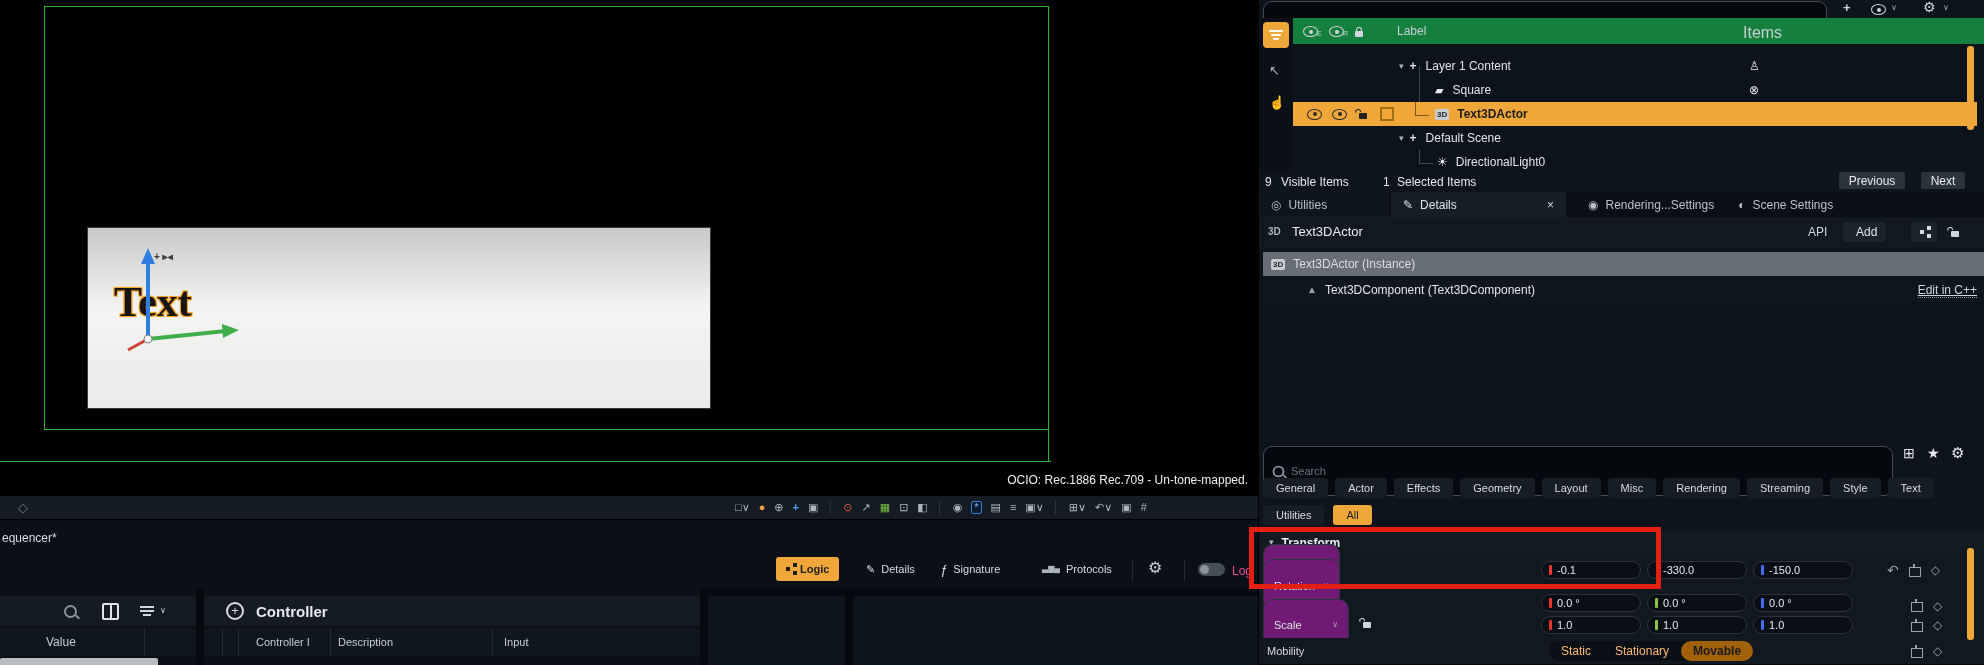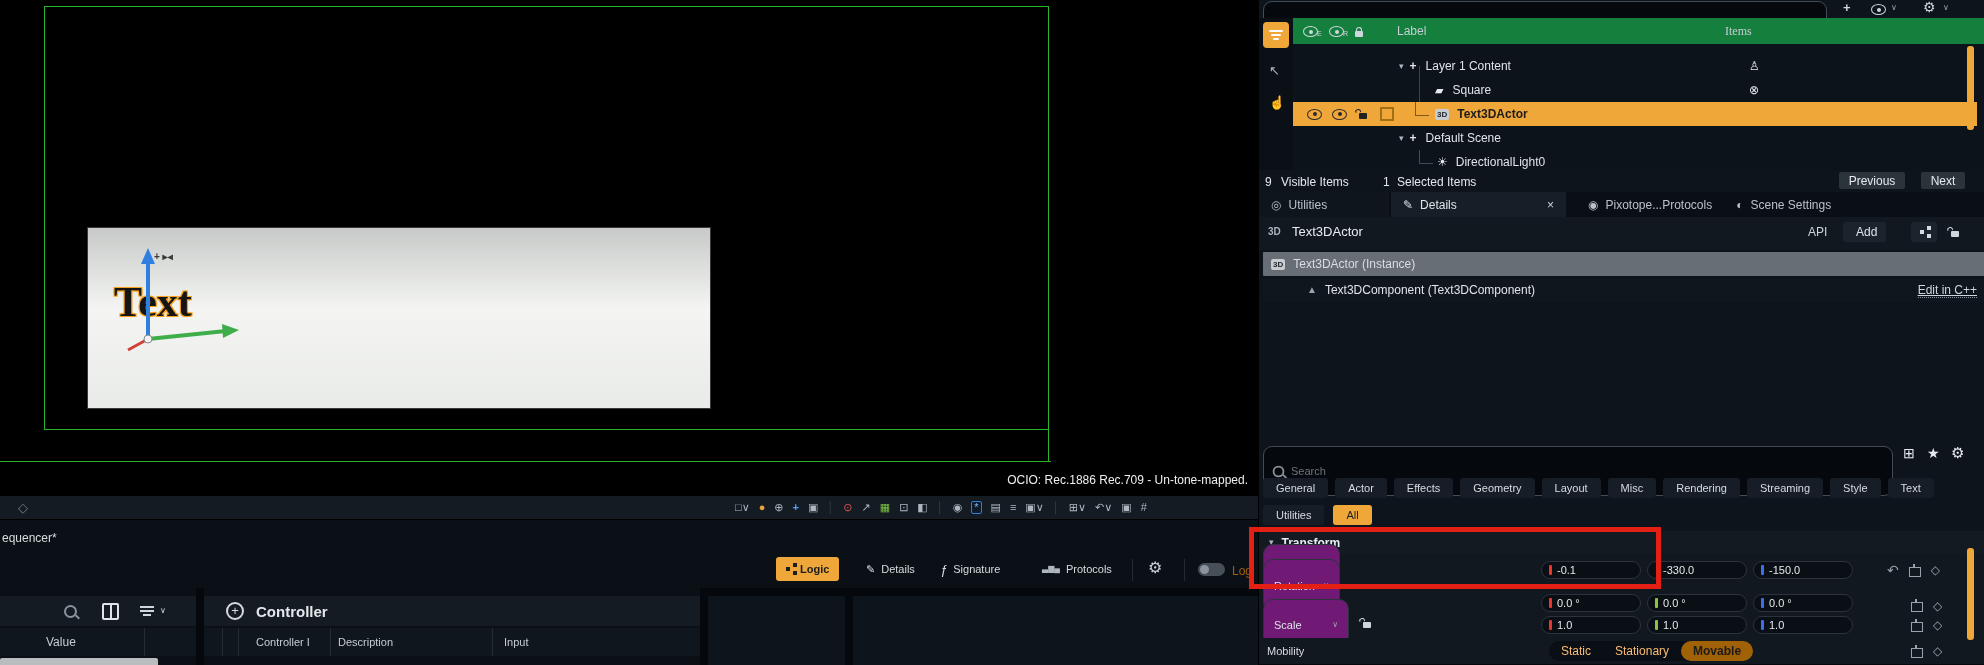--- a/index.html
+++ b/index.html
@@ -162,21 +162,21 @@
       <span>Signature</span>
     </div>
     <div class="abs bbtn" style="left:1032px;top:37px;">
       <span class="g" style="font-size:8px;color:#aeb7c0;">▃▆▄</span>
       <span>Protocols</span>
     </div>
     <div class="abs vdiv" style="left:1132px;top:39px;"></div>
     <span class="abs g" style="left:1148px;top:40px;font-size:16px;color:#c6cdd4;">⚙</span>
     <div class="abs vdiv" style="left:1184px;top:39px;"></div>
     <span class="abs toggle" style="left:1198px;top:43px;"></span>
-    <span class="abs" style="left:1232px;top:44px;font-size:12px;color:#a16207;">Log</span>
+    <span class="abs" style="left:1232px;top:44px;font-size:12px;color:#ec4899;">Log</span>
   </div>
 
   <div class="abs" style="left:0;top:588px;width:1258px;height:77px;background:#05080c;">
 
     <div class="abs" style="left:0;top:0;width:196px;height:77px;background:#0b1016;">
       <div class="abs panel-h fx" style="left:0;top:8px;width:196px;height:30px;">
         <span class="i-search" style="position:absolute;left:64px;"></span>
         <span class="i-window" style="position:absolute;left:102px;"></span>
         <span class="i-filter" style="position:absolute;left:140px;"></span>
         <span class="g" style="position:absolute;left:160px;font-size:8px;color:#cfd6dd;">∨</span>
@@ -233,21 +233,21 @@
     </div>
 
     
     <div class="abs" style="left:34px;top:18px;width:692px;height:26px;background:#15803d;border-bottom:1px solid #05090d;">
       <span class="i-eyec" style="position:absolute;left:10px;top:8px;"></span>
         <span class="subL" style="position:absolute;left:24px;top:12px;">E</span>
       <span class="i-eyec" style="position:absolute;left:36px;top:8px;"></span>
         <span class="subL" style="position:absolute;left:50px;top:12px;">R</span>
       <span class="i-lock" style="position:absolute;left:62px;top:9px;"></span>
       <span style="position:absolute;left:104px;top:6px;font-size:12px;color:#c6cdd4;">Label</span>
-      <span style="position:absolute;left:432px;top:6px;font-size:12px;color:#c6cdd4;font-family:Liberation Serif, serif;">Items</span>
+      <span style="position:absolute;left:450px;top:6px;font-size:16px;color:#c6cdd4;">Items</span>
     </div>
 
     
     <div class="abs" style="left:34px;top:44px;width:692px;height:126px;background:#0d131a;">
       <div class="treeguide" style="left:126px;top:22px;height:46px;"></div>
       <div class="trow" style="position:absolute;top:10px;left:0;width:692px;">
         <span class="g" style="margin-left:106px;font-size:9px;color:#aeb7c0;">▾</span>
         <span class="g" style="margin-left:6px;font-weight:bold;">+</span>
         <span class="lbl" style="margin-left:9px;">Layer 1 Content</span>
         <span class="g" style="position:absolute;left:456px;font-size:12px;color:#e6eaee;">♙</span>
@@ -299,21 +299,21 @@
         <span class="g">◎</span>
         <span>Utilities</span>
       </div>
       <div class="tab active" style="width:151px;margin-left:2px;">
         <span class="g">✎</span>
         <span style="flex:1;">Details</span>
         <span class="g" style="color:#cfd6dd;">×</span>
       </div>
       <div class="tab" style="margin-left:10px;">
         <span class="g">◉</span>
-        <span>Pixotope...Protocols</span>
+        <span>Rendering...Settings</span>
       </div>
       <div class="tab">
         <span class="g">◐</span>
         <span>Scene Settings</span>
       </div>
     </div>
 
     
     <div class="abs" style="left:0;top:217px;width:726px;height:33px;background:#11181f;">
       <span style="position:absolute;left:9px;top:9px;font-size:10px;font-weight:bold;color:#aab4bd;">3D</span>

